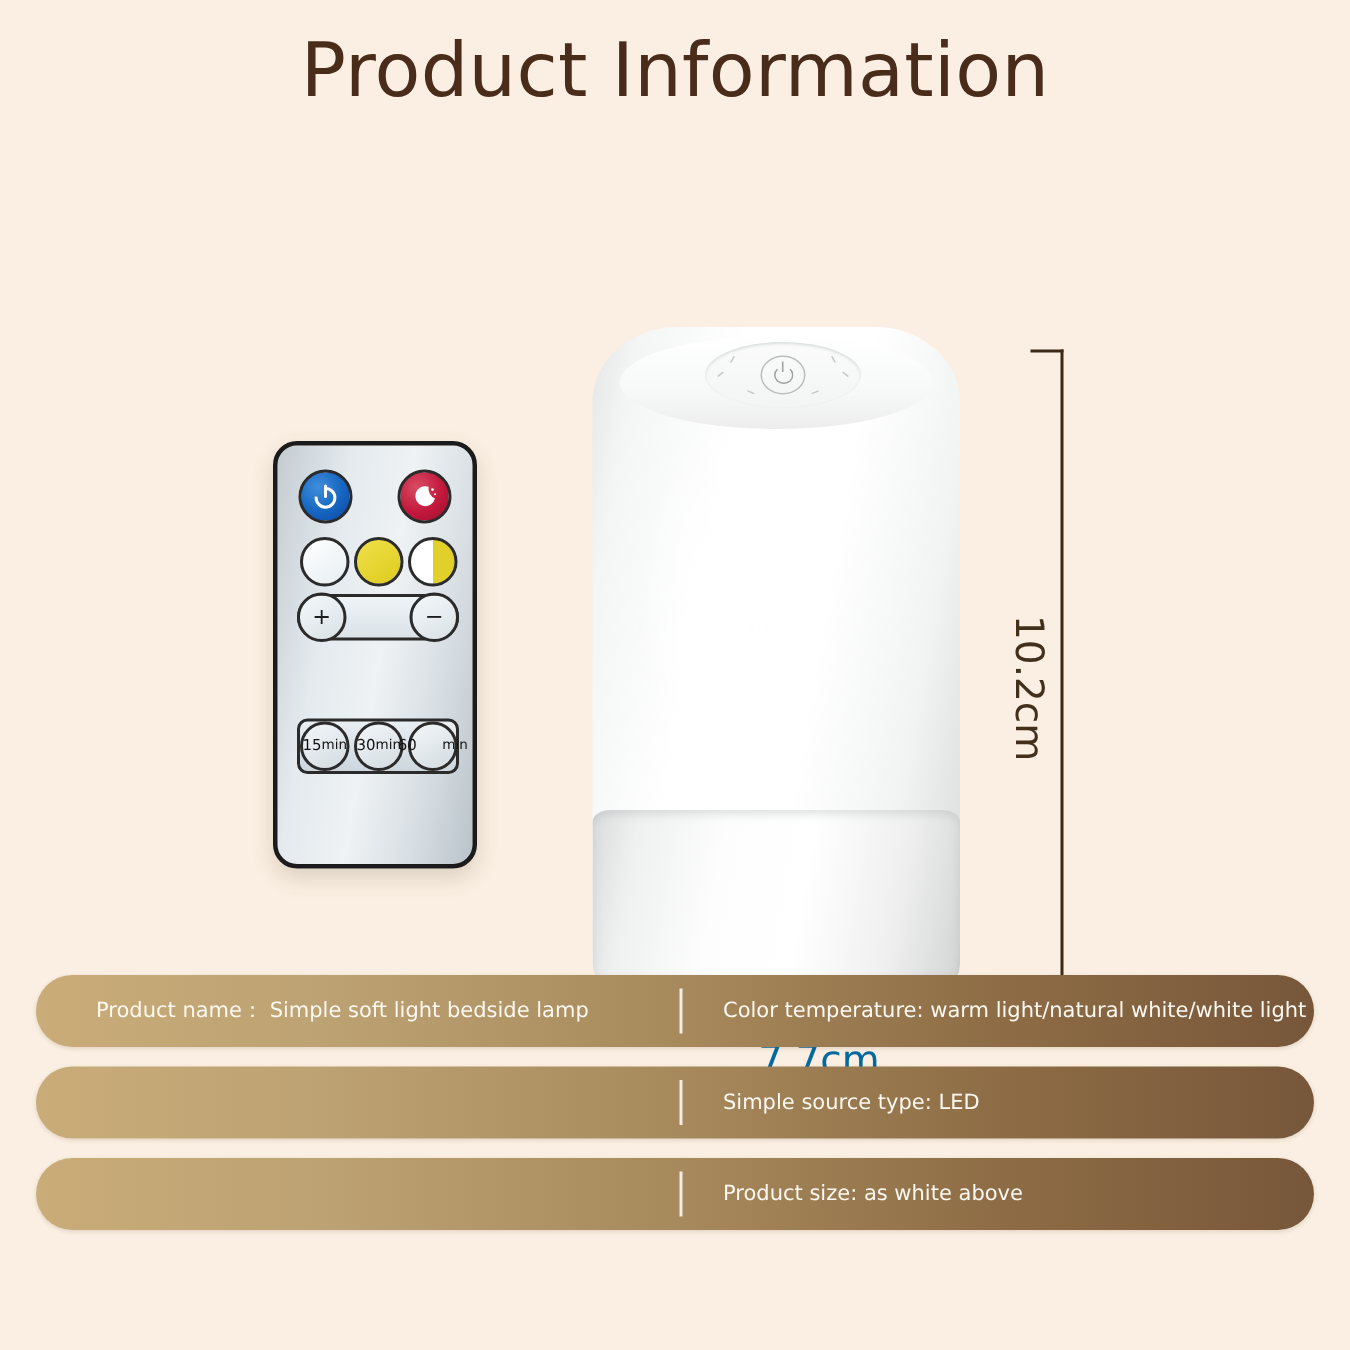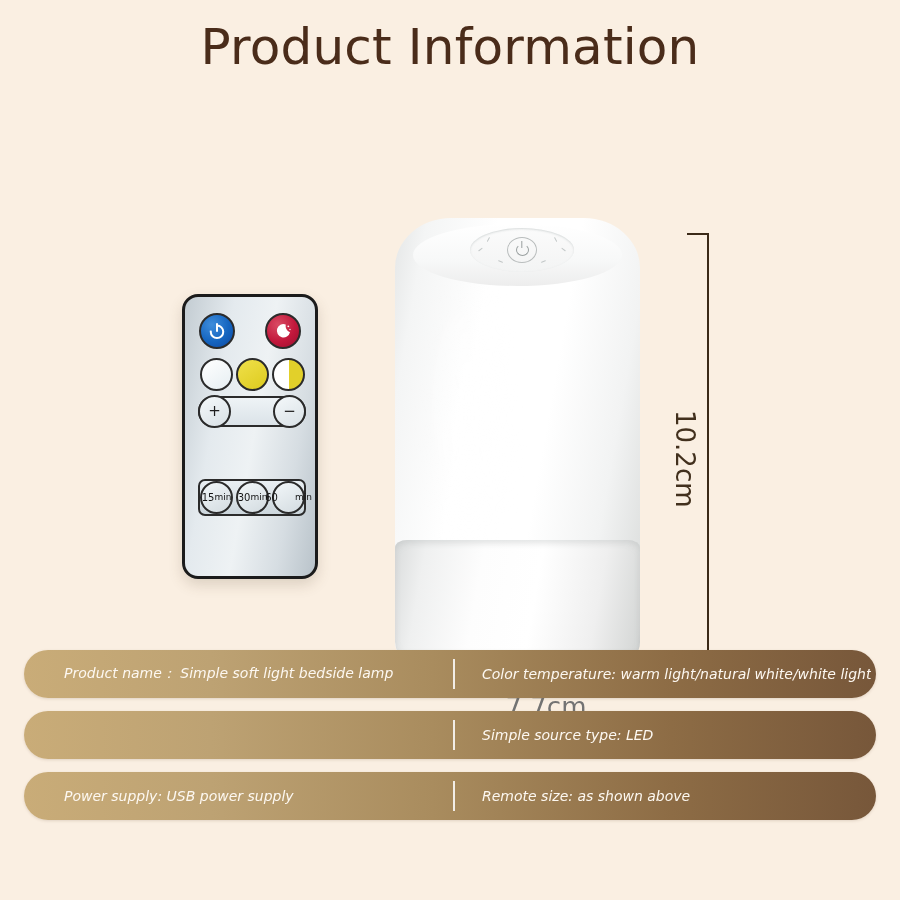--- a/index.html
+++ b/index.html
@@ -248,21 +248,21 @@
     border-left: 2.5px solid #3b2a18;
     border-right: 2.5px solid #3b2a18;
     border-bottom: 2.5px solid #3b2a18;
   }
   .dim-h-label {
     position: absolute;
     left: 404px; top: 592px;
     width: 284px;
     text-align: center;
     font-size: 26px;
-    color: #737373;
+    color: #0369a1;
     font-family: "DejaVu Sans", sans-serif;
   }
   .dim-v {
     position: absolute;
     left: 687px; top: 133px;
     width: 22px; height: 433px;
     border-right: 2.5px solid #3b2a18;
     border-top: 2.5px solid #3b2a18;
     border-bottom: 2.5px solid #3b2a18;
   }
@@ -295,21 +295,20 @@
     align-items: center;
     box-shadow: 0 1px 3px rgba(110,85,55,0.18);
   }
   .spec-cell {
     color: #fdf8f1;
     font-size: 14px;
     font-family: "DejaVu Sans", sans-serif;
     white-space: nowrap;
     overflow: hidden;
     text-overflow: ellipsis;
-    font-style: italic;
   }
   .spec-cell.left  { position: absolute; left: 40px;  max-width: 390px; }
   .spec-cell.right { position: absolute; left: 458px; max-width: 390px; }
   .spec-divider {
     position: absolute;
     left: 429px;
     top: 9px;
     width: 1.5px;
     height: 30px;
     background: rgba(255,255,255,0.85);
@@ -400,18 +399,17 @@
     <div class="spec-cell right">Color temperature: warm light/natural white/white light</div>
   </div>
 
   <div class="spec-row">
     <div class="spec-divider"></div>
     <div class="spec-cell right">Simple source type: LED</div>
   </div>
 
 
   <div class="spec-row">
-    <div class="spec-cell left">Power supply: USB power supply</div>
     <div class="spec-divider"></div>
-    <div class="spec-cell right">Remote size: as shown above</div>
+    <div class="spec-cell right">Product size: as white above</div>
   </div>
 
 </div>
 
 </body></html>

